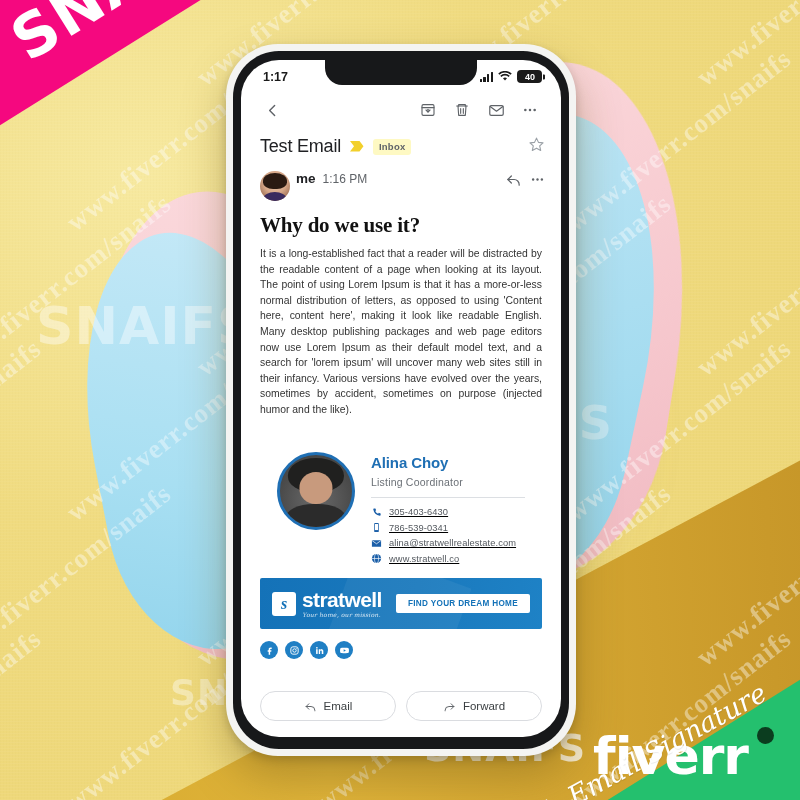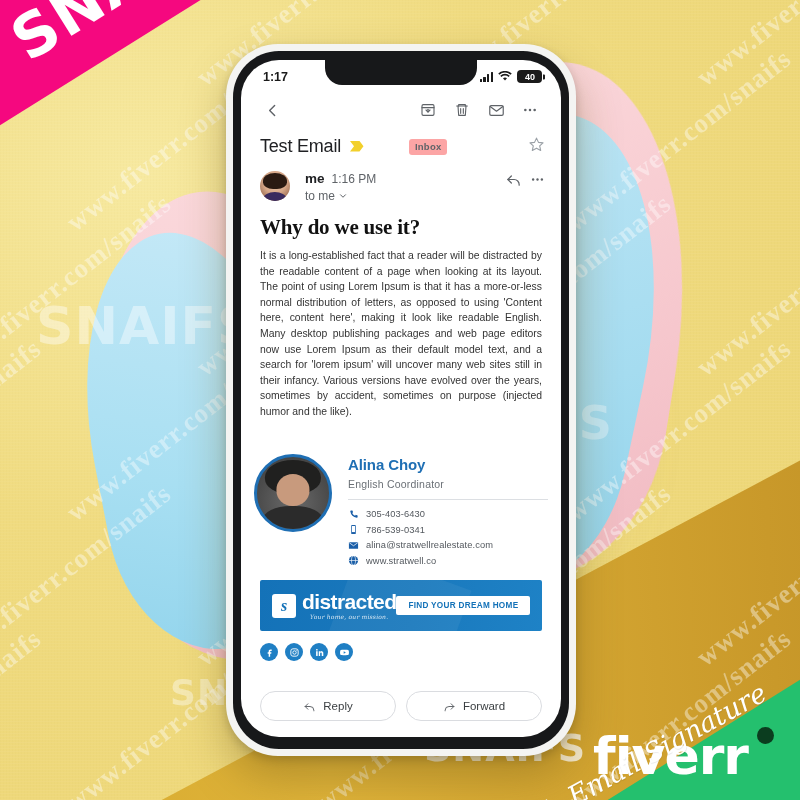--- a/index.html
+++ b/index.html
@@ -240,33 +240,32 @@
     display: flex; align-items: center;
     padding: 6px 16px 4px 19px;
     gap: 9px;
   }
   .subject-title {
     font-size: 18px; color: #202124; font-weight: 400;
     letter-spacing: -.2px;
   }
   .imp-marker { width: 14px; height: 13px; flex: 0 0 auto; }
   .inbox-chip {
-    background: #fca5a5; color: #5f6368;
+    background: #fef9c3; color: #5f6368;
     font-size: 9.5px; font-weight: 700;
     padding: 2.5px 6px; border-radius: 3px;
     letter-spacing: .2px;
-    margin-left: 36px;
   }
   .star-btn { margin-left: auto; color: #9aa0a6; cursor: pointer; }
 
   
   .sender-row {
     display: flex; align-items: flex-start;
     padding: 10px 16px 4px 19px;
-    gap: 15px;
+    gap: 6px;
   }
   .avatar {
     width: 30px; height: 30px; border-radius: 50%;
     flex: 0 0 auto; overflow: hidden;
     background: radial-gradient(circle at 50% 38%, #e8c3a8 0%, #d8a98a 45%, #7a4b33 100%);
     position: relative;
   }
   .avatar::before {
     content:''; position:absolute; left:50%; top:7%;
     transform:translateX(-50%);
@@ -293,21 +292,21 @@
     font-family: "Liberation Serif", serif;
     font-size: 21px; font-weight: 700; color: #111;
     margin: 4px 0 8px 0; letter-spacing: -.2px;
   }
   .body-p {
     font-size: 10.4px; line-height: 1.50; color: #333;
     text-align: justify;
   }
 
   
-  .sig { padding: 0 13px; margin-top: 34px; }
+  .sig { padding: 0 36px; margin-top: 34px; }
   .sig-top { display: flex; gap: 16px; align-items: flex-start; }
   .sig-photo {
     width: 78px; height: 78px; border-radius: 50%;
     flex: 0 0 auto;
     border: 3px solid #1f6fb4;
     overflow: hidden; position: relative;
     background: radial-gradient(circle at 50% 62%, #6a6a6a 0%, #4c4c4c 60%, #3b3b3b 100%);
   }
   .sig-photo .hair {
     position:absolute; left:50%; top:4%; transform:translateX(-50%);
@@ -328,21 +327,21 @@
   .sig-name {
     font-size: 15px; font-weight: 700; color: #1f6fb4;
     letter-spacing: -.1px;
   }
   .sig-role {
     font-size: 10.5px; color: #6b7076; margin-top: 5px;
     letter-spacing: .2px;
   }
   .sig-rule { height: 1px; background: #dcdfe3; margin: 9px 0 9px 0; }
   .sig-contact { display: flex; flex-direction: column; gap: 4.5px; }
-  .sig-row { display: flex; align-items: center; gap: 7px; }
+  .sig-row { display: flex; align-items: center; gap: 7px; text-decoration: underline; }
   .sig-ic { width: 11px; height: 11px; flex: 0 0 auto; color: #1b5fa8; }
   .sig-txt { font-size: 9.3px; color: #53585e; letter-spacing: .1px; }
 
   
   .banner {
     margin: 14px 19px 0 19px;
     background: linear-gradient(100deg,#1472b8 0%, #1a79bd 55%, #1e82c6 100%);
     border-radius: 2px;
     display: flex; align-items: center; justify-content: space-between;
     padding: 11px 12px;
@@ -535,26 +534,20 @@
           </div>
         </div>
 
         <div class="sender-row">
           <div class="avatar"></div>
           <div class="sender-info">
             <div class="sender-line1">
               <span class="sender-name">me</span>
               <span class="sender-time">1:16 PM</span>
             </div>
-            <div class="sender-line2">
-              <span class="sender-to">to me</span>
-              <svg width="10" height="10" viewBox="0 0 24 24" fill="none" stroke="#5f6368" stroke-width="2.4" stroke-linecap="round" stroke-linejoin="round">
-                  <polyline points="6 9 12 15 18 9"></polyline>
-                </svg>
-            </div>
           </div>
           <div class="sender-actions">
             <span>
               <svg width="17" height="17" viewBox="0 0 24 24" fill="none" stroke="#5f6368" stroke-width="1.7" stroke-linecap="round" stroke-linejoin="round">
                 <polyline points="9 7 4 12 9 17"></polyline>
                   <path d="M4 12h9a7 7 0 0 1 7 7v1"></path>
               </svg>
             </span>
             <span>
               <svg width="15" height="15" viewBox="0 0 24 24" fill="#5f6368">
@@ -573,21 +566,21 @@
 
         <div class="sig">
           <div class="sig-top">
             <div class="sig-photo">
               <span class="hair"></span>
                 <span class="face"></span>
                 <span class="body"></span>
             </div>
             <div class="sig-right">
               <div class="sig-name">Alina Choy</div>
-              <div class="sig-role">English Coordinator</div>
+              <div class="sig-role">Listing Coordinator</div>
               <div class="sig-rule"></div>
               <div class="sig-contact">
 
                 <div class="sig-row">
                   <svg class="sig-ic" viewBox="0 0 24 24" fill="#1b5fa8">
                     <path d="M6.6 3h3l1.6 4-2 1.5a13 13 0 0 0 6.3 6.3l1.5-2 4 1.6v3c0 1-.8 1.8-1.8 1.7A17.6 17.6 0 0 1 4.9 4.8C4.8 3.8 5.6 3 6.6 3z"></path>
                   </svg>
                   <span class="sig-txt">305-403-6430</span>
                 </div>
 
@@ -620,21 +613,21 @@
 
               </div>
             </div>
           </div>
         </div>
 
         <div class="banner">
           <div class="brand">
             <div class="brand-mark">s</div>
             <div class="brand-text">
-              <div class="brand-name">distracted</div>
+              <div class="brand-name">stratwell</div>
               <div class="brand-tag">Your home, our mission.</div>
             </div>
           </div>
           <div class="cta-col">
             <div class="cta">FIND YOUR DREAM HOME</div>
           </div>
         </div>
 
         <div class="socials">
           <div class="soc">
@@ -663,21 +656,21 @@
               </svg>
           </div>
         </div>
 
         <div class="reply-bar">
           <div class="rb-btn">
             <svg width="13" height="13" viewBox="0 0 24 24" fill="none" stroke="#5f6368" stroke-width="1.8" stroke-linecap="round" stroke-linejoin="round">
               <polyline points="9 7 4 12 9 17"></polyline>
                 <path d="M4 12h9a7 7 0 0 1 7 7v1"></path>
             </svg>
-            <span>Reply</span>
+            <span>Email</span>
           </div>
           <div class="rb-btn">
             <svg width="13" height="13" viewBox="0 0 24 24" fill="none" stroke="#5f6368" stroke-width="1.8" stroke-linecap="round" stroke-linejoin="round">
               <polyline points="15 7 20 12 15 17"></polyline>
                 <path d="M20 12h-9a7 7 0 0 0-7 7v1"></path>
             </svg>
             <span>Forward</span>
           </div>
         </div>
 

